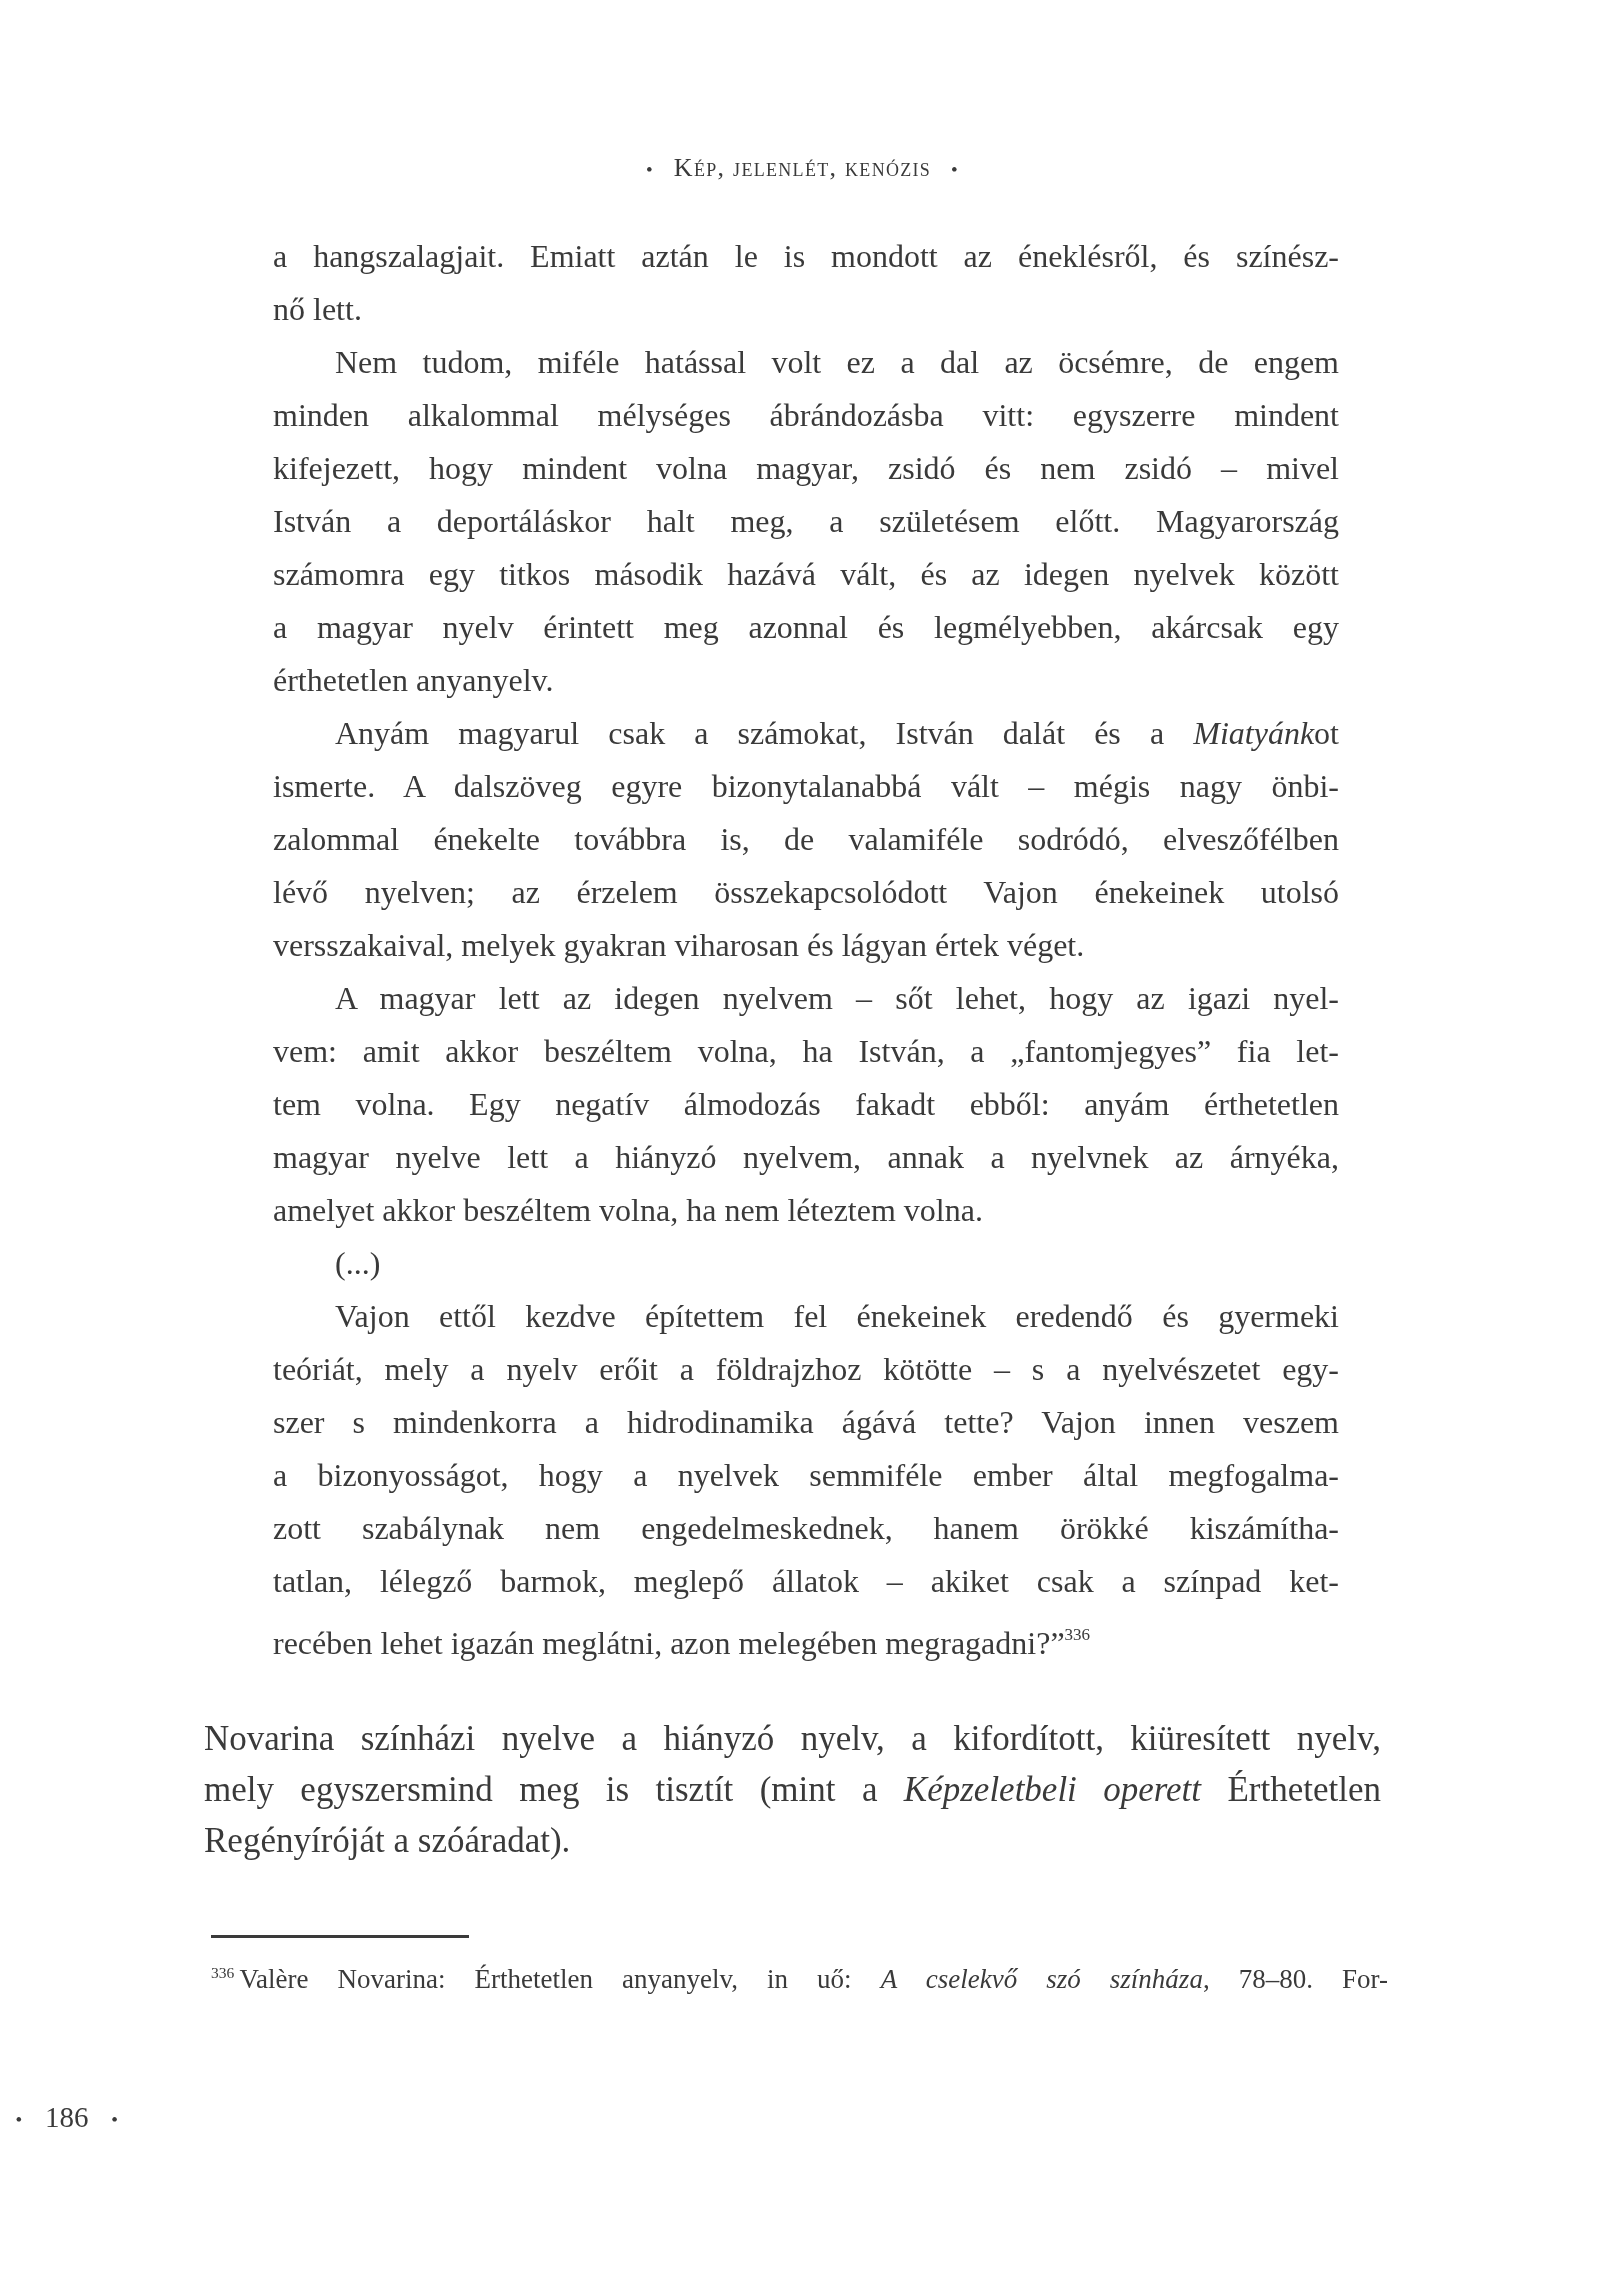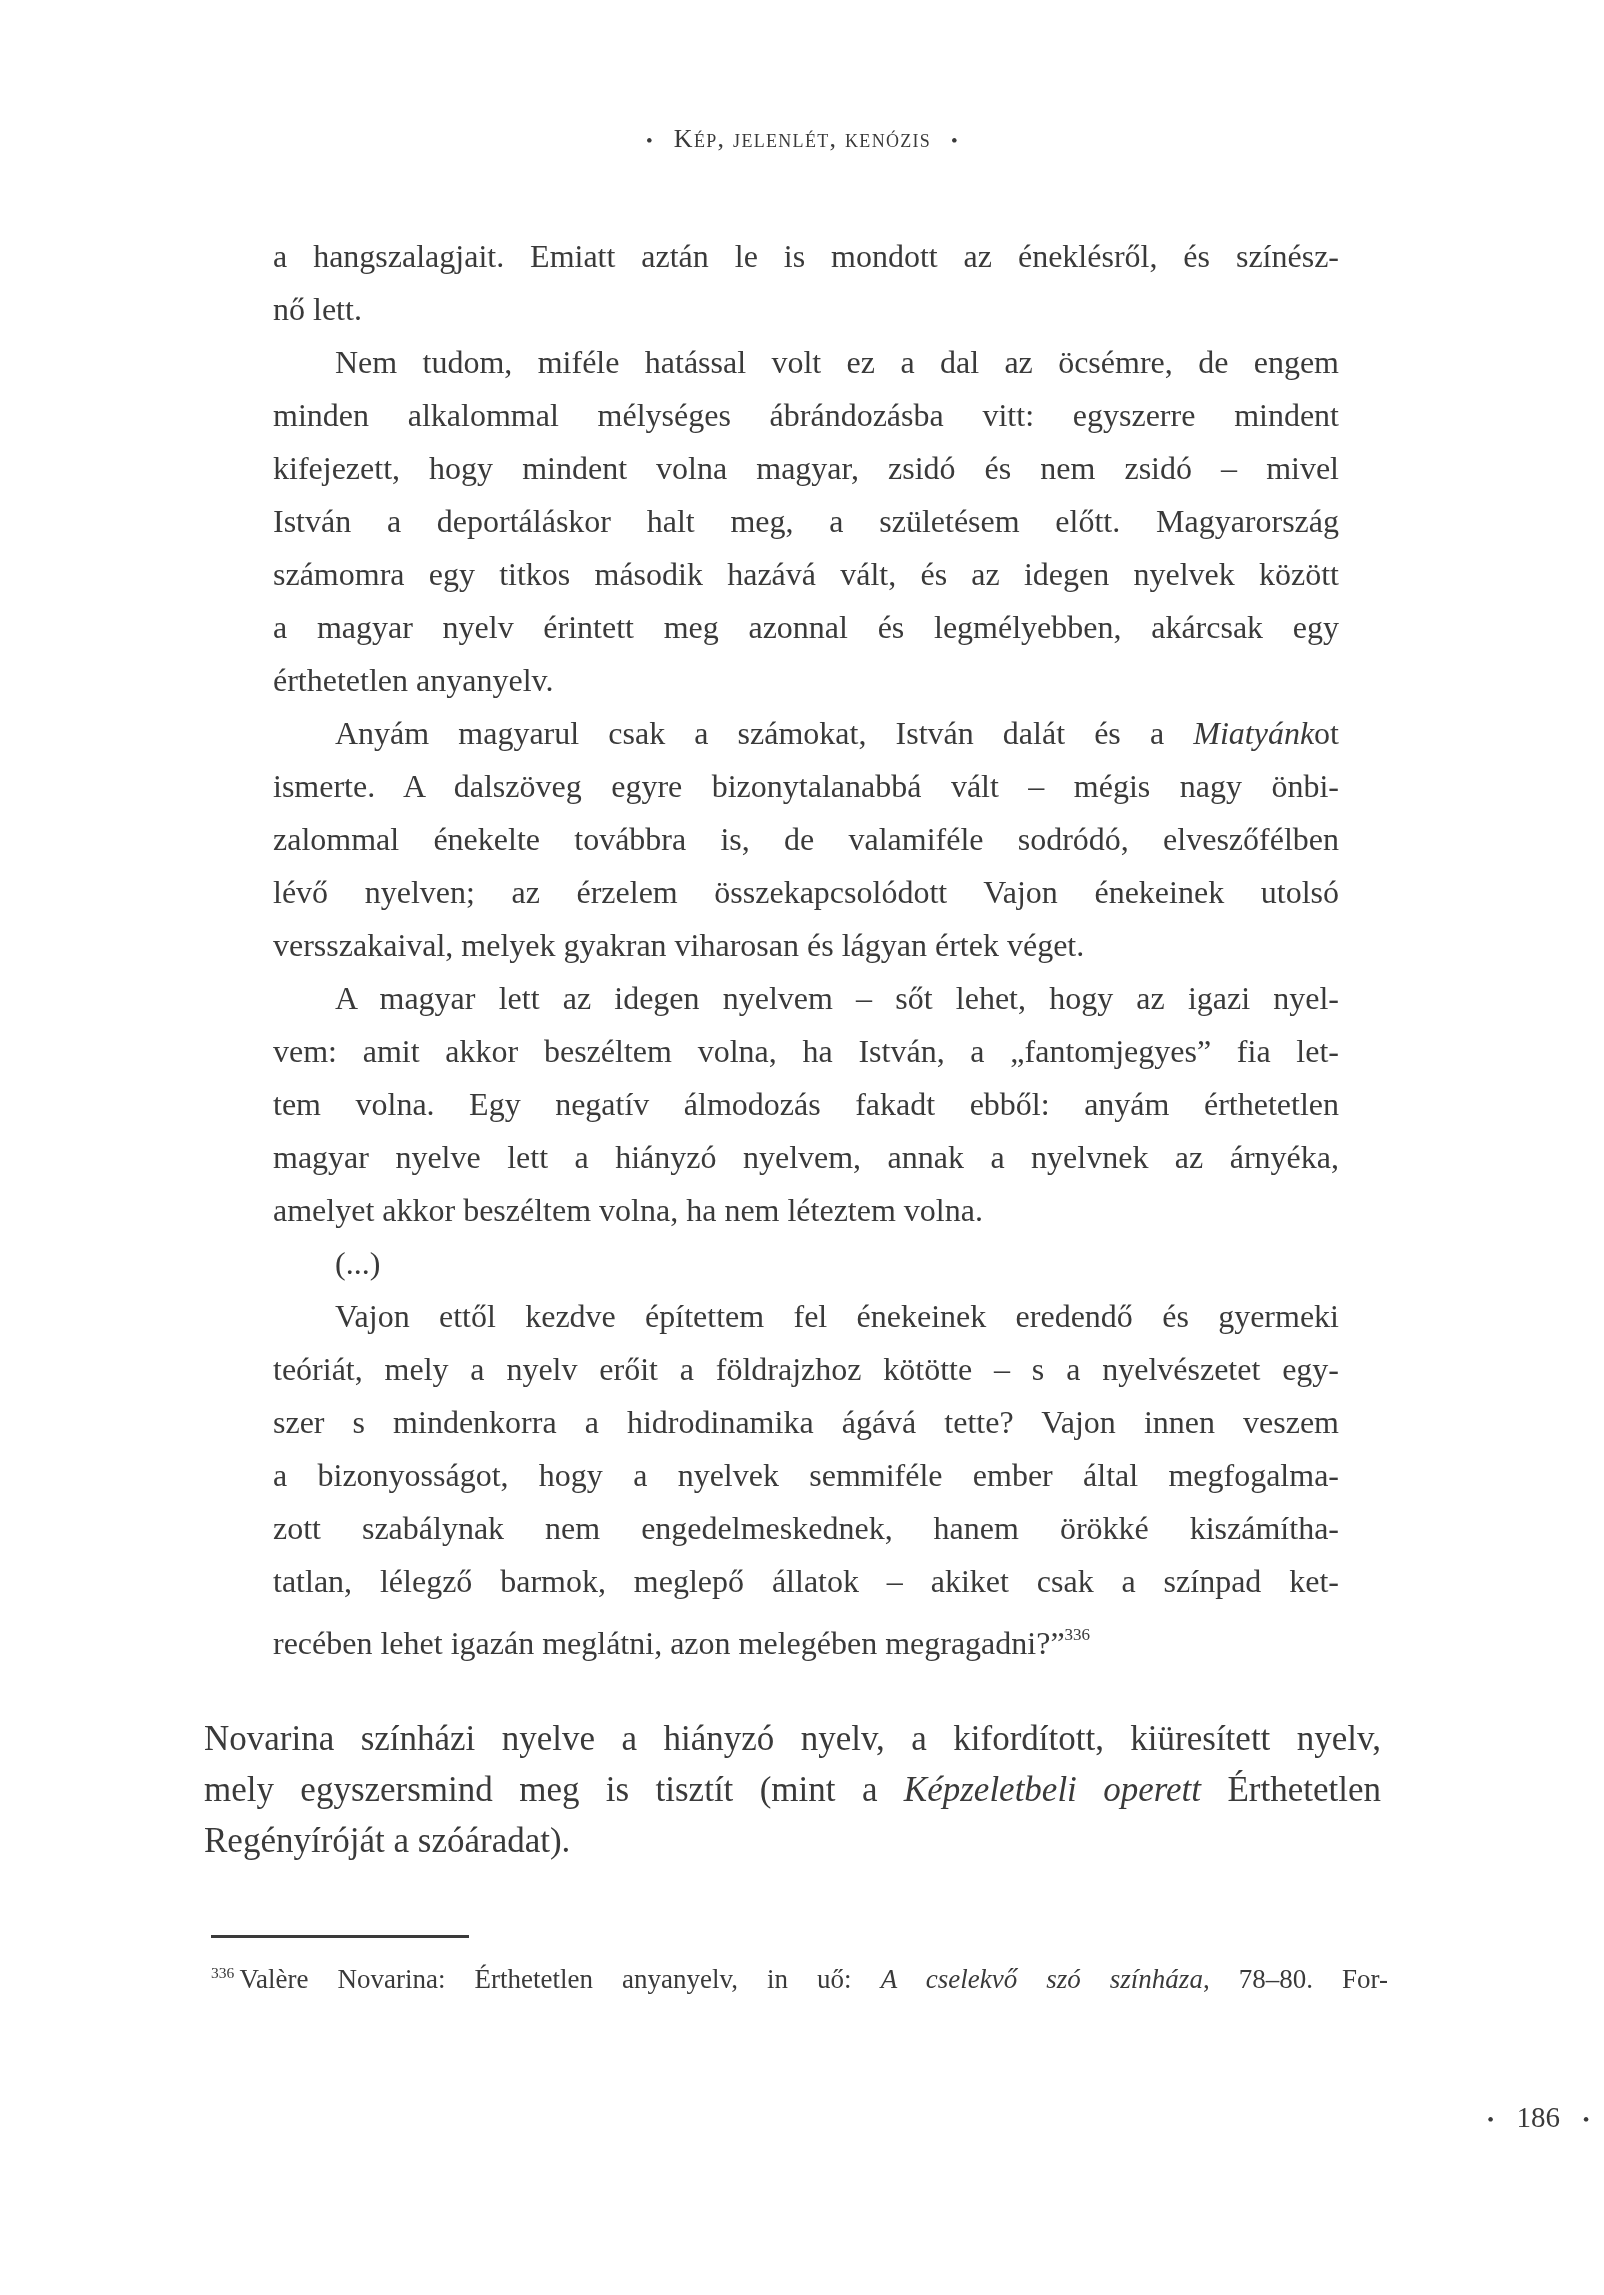--- a/index.html
+++ b/index.html
@@ -2,21 +2,21 @@
 <html style="font-size:13.8px"><head>
 <meta charset="utf-8">
 <style>
   html, body { margin: 0; padding: 0; background: #ffffff; }
   body {
     width: 1605px; height: 2295px; position: relative; overflow: hidden;
     color: #3a3a3a;
     font-family: "Liberation Serif", "DejaVu Serif", serif;
   }
   .header {
-    position: absolute; top: 124px; left: 0; width: 1605px;
+    position: absolute; top: 153px; left: 0; width: 1605px;
     text-align: center; font-size: 26px; letter-spacing: 1.3px;
     font-variant: small-caps; color: #3a3a3a;
   }
   .header .bullet { font-size: 19px; vertical-align: middle; margin: 0 12px; }
   .quote {
     position: absolute; left: 273px; top: 230px; width: 1066px;
     font-size: 32px; line-height: 53px; text-align: justify;
   }
   .quote .line { display: block; white-space: nowrap; text-align: justify; text-align-last: justify; height: 53px; }
   .quote .line.last { text-align-last: left; }
@@ -32,21 +32,21 @@
     position: absolute; left: 211px; top: 1935px; width: 258px; height: 2.6px; background: #3a3a3a;
   }
   .footnote {
     position: absolute; left: 211px; top: 1953px; width: 1177px;
     font-size: 27px; line-height: 39px;
   }
   .footnote .line { display: block; white-space: nowrap; text-align: justify; text-align-last: justify; }
   .footnote .line.last { text-align-last: left; padding-left: 34px; }
   .footnote .fnum { font-size: 15.5px; vertical-align: 10.3px; margin-right: 5.2px; }
   .pagenum {
-    position: absolute; top: 2101px; left: 0; width: 1605px; text-align: right; font-size: 29px;
+    position: absolute; top: 2101px; left: 0; width: 1605px; text-align: left; font-size: 29px;
   }
   .pagenum .bullet { font-size: 19px; vertical-align: middle; margin: 0 15.5px; }
   i { font-style: italic; }
 </style>
 </head>
 <body>
 
 <div class="header">
   <span class="bullet">•</span>
   <span>Kép, jelenlét, kenózis</span>

